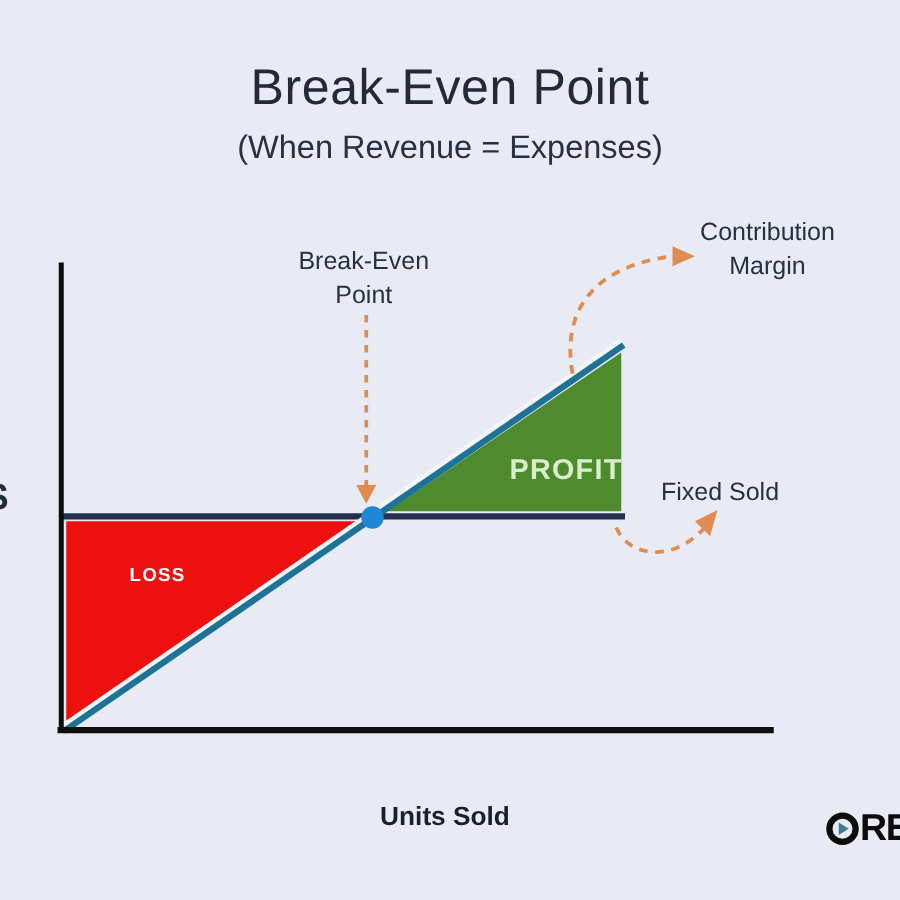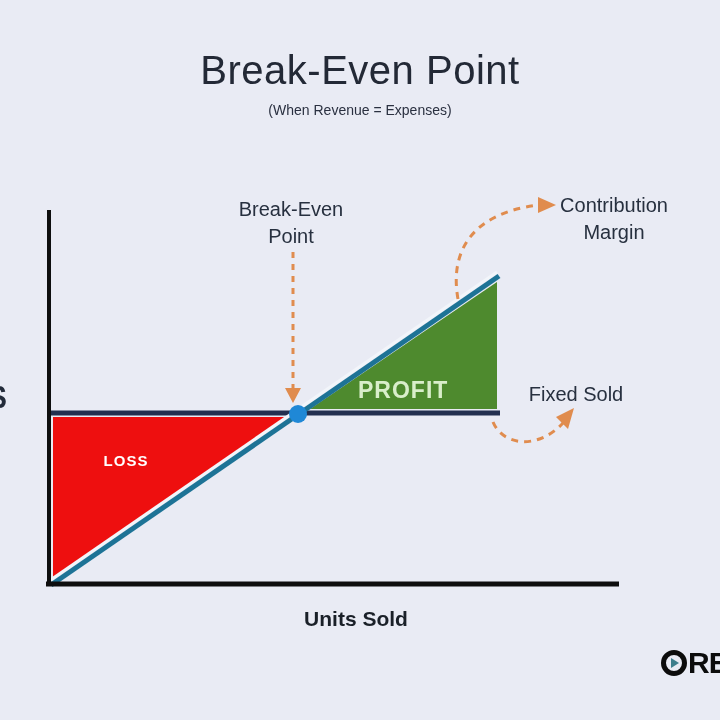--- a/index.html
+++ b/index.html
@@ -8,39 +8,39 @@
     background:#e9ebf4;
     font-family:"Liberation Sans","DejaVu Sans",sans-serif;
   }
   .abs{position:absolute;}
   .title{
     top:48px;left:0;width:720px;text-align:center;
     font-size:40px;font-weight:500;color:#232936;letter-spacing:.5px;
   }
   .subtitle{
     top:102px;left:0;width:720px;text-align:center;
-    font-size:14px;font-weight:500;color:#2a3040;
+    font-size:26px;font-weight:500;color:#2a3040;
   }
   .anno{
     white-space:pre-line;text-align:center;
     font-size:20px;font-weight:500;color:#27303f;line-height:27px;
   }
   .be-label{top:196px;left:211px;width:160px;text-align:center;}
-  .cm-label{top:173px;left:514px;width:200px;margin-top:19px;}
+  .cm-label{top:173px;left:514px;width:200px;}
   .fc-label{top:381px;left:506px;width:140px;text-align:center;}
   .loss-label{
     top:452px;left:66px;width:120px;text-align:center;
     font-size:15px;font-weight:700;color:#ffffff;letter-spacing:1px;
   }
   .profit-label{
-    top:377px;left:358px;width:140px;text-align:left;
+    top:362px;left:358px;width:140px;text-align:right;
     font-size:23px;font-weight:700;color:#d9eeca;letter-spacing:1px;
   }
   .x-label{
-    top:607px;left:256px;width:200px;text-align:center;
+    top:642px;left:256px;width:200px;text-align:center;
     font-size:21px;font-weight:700;color:#1a2028;
   }
   .y-label-clip{
     top:380px;left:0;width:12px;height:42px;overflow:hidden;
   }
   .y-label-clip span{
     display:inline-block;margin-left:-11px;
     font-size:31px;font-weight:600;color:#232b3a;
   }
   svg.chart{top:0;left:0;}

